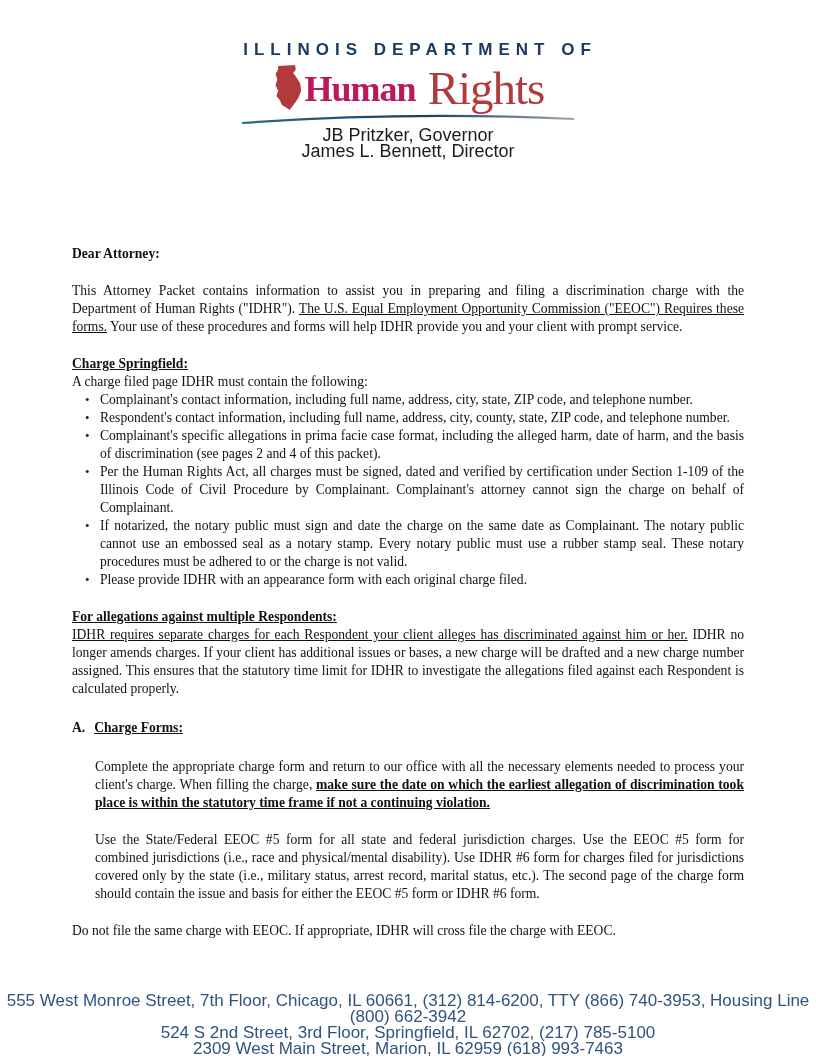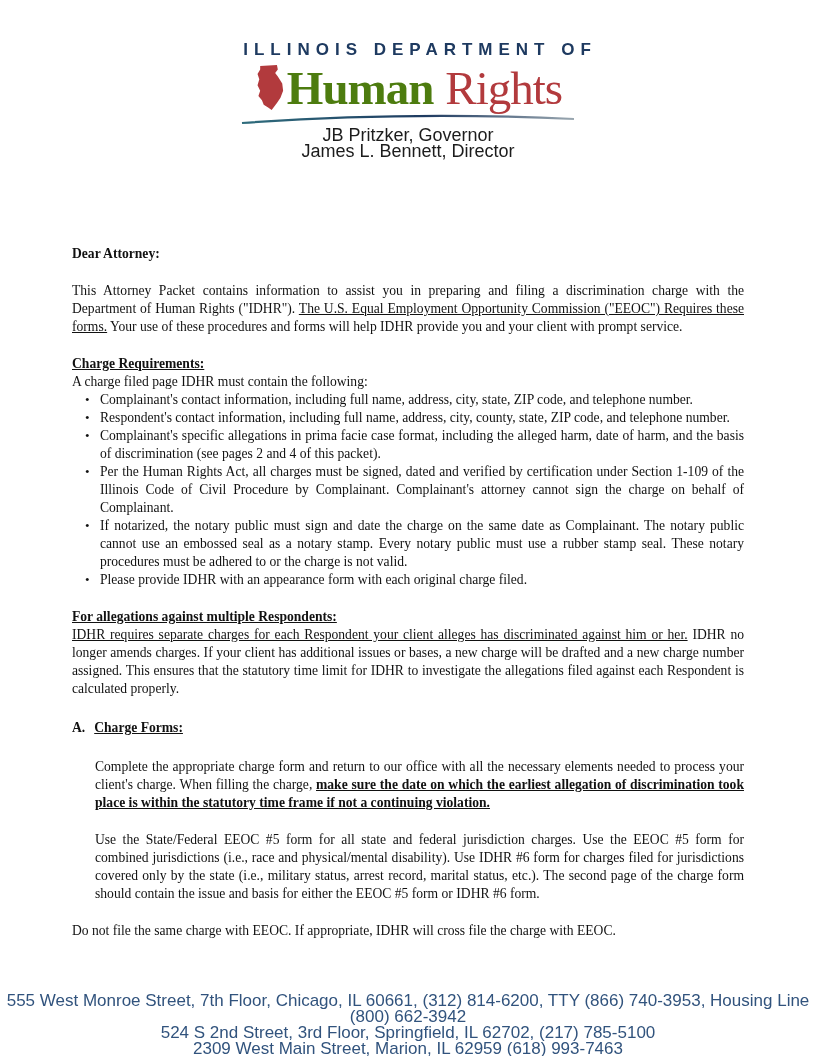--- a/index.html
+++ b/index.html
@@ -30,22 +30,22 @@
     display: flex;
     align-items: center;
     justify-content: center;
     gap: 2px;
     line-height: 1;
   }
   .state-icon { display: inline-block; margin-right: 1px; margin-top: 2px; }
   .brand-human {
     font-family: "Liberation Serif", serif;
     font-weight: bold;
-    font-size: 47px;
-    color: #4d7c0f;
+    font-size: 36px;
+    color: #be185d;
     letter-spacing: -1px;
   }
   .brand-rights {
     font-family: "Liberation Serif", serif;
     font-weight: normal;
     font-size: 47px;
     color: #b23a3d;
     margin-left: 10px;
     letter-spacing: -1px;
     text-align: center;
@@ -137,21 +137,21 @@
     </div>
   </div>
 
   <div class="content">
 
     <div class="salutation">Dear Attorney:</div>
 
     <p class="para"><span>This Attorney Packet contains information to assist you in preparing and filing a discrimination charge with the Department of Human Rights ("IDHR"). </span><span class="u">The U.S. Equal Employment Opportunity Commission ("EEOC") Requires these forms.</span><span> Your use of these procedures and forms will help IDHR provide you and your client with prompt service.</span></p>
 
     <div>
-      <div class="heading">Charge Requirements:</div>
+      <div class="heading">Charge Springfield:</div>
       <div>A charge filed page IDHR must contain the following:</div>
       <ul class="bullet-list">
         <li><span>Complainant's contact information, including full name, address, city, state, ZIP code, and telephone number.</span></li>
         <li><span>Respondent's contact information, including full name, address, city, county, state, ZIP code, and telephone number.</span></li>
         <li><span>Complainant's specific allegations in prima facie case format, including the alleged harm, date of harm, and the basis of discrimination (see pages 2 and 4 of this packet).</span></li>
         <li><span>Per the Human Rights Act, all charges must be signed, dated and verified by certification under Section 1-109 of the Illinois Code of Civil Procedure by Complainant. Complainant's attorney cannot sign the charge on behalf of Complainant.</span></li>
         <li><span>If notarized, the notary public must sign and date the charge on the same date as Complainant. The notary public cannot use an embossed seal as a notary stamp. Every notary public must use a rubber stamp seal. These notary procedures must be adhered to or the charge is not valid.</span></li>
         <li><span>Please provide IDHR with an appearance form with each original charge filed.</span></li>
       </ul>
     </div>

